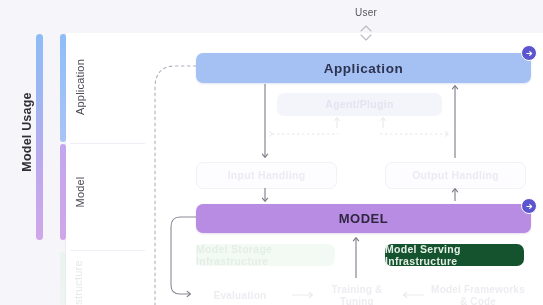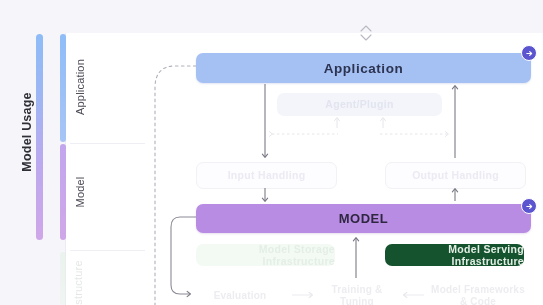--- a/index.html
+++ b/index.html
@@ -98,21 +98,21 @@
     position:absolute;left:326px;top:7px;width:80px;text-align:center;
     font-size:10px;color:#54545e;letter-spacing:.2px;
   }
   .user-chev{position:absolute;left:352px;top:22px;width:28px;height:22px;}
 
   
   .ghost{
     position:absolute;border-radius:7px;
     display:flex;align-items:center;justify-content:center;
     font-size:10.5px;font-weight:700;letter-spacing:.3px;
-    text-align:right;line-height:1.15;
+    text-align:left;line-height:1.15;
   }
   .ghost-agent{
     left:277px;top:93px;width:165px;height:23px;
     background:#f4f5fb;color:#e2e4ef;
   }
   .ghost-inbox{
     left:196px;top:162px;width:139px;height:25px;
     border:1px solid #f1f1f6;color:#eceaf2;background:#fdfdff;
   }
   .ghost-outbox{
@@ -153,20 +153,21 @@
   <div class="pill pill-model"></div>
   <div class="pill pill-infra"></div>
 
   <div class="lane lane-app">Application</div>
   <div class="lane lane-model">Model</div>
   <div class="lane lane-infra">Infrastructure</div>
 
   <div class="lane-div" style="top:143px;"></div>
   <div class="lane-div" style="top:250px;"></div>
 
+  <div class="user-label">User</div>
   <div class="user-chev">
     <svg width="28" height="22" viewBox="0 0 28 22">
       <polyline points="9,9 14,4 19,9" fill="none" stroke="#b9b9c4" stroke-width="1.1" stroke-linecap="round" stroke-linejoin="round"></polyline>
       <polyline points="9,13 14,18 19,13" fill="none" stroke="#b9b9c4" stroke-width="1.1" stroke-linecap="round" stroke-linejoin="round"></polyline>
     </svg>
   </div>
 
   <div class="ghost ghost-agent">Agent/Plugin</div>
   <div class="ghost ghost-inbox">Input Handling</div>
   <div class="ghost ghost-outbox">Output Handling</div>

